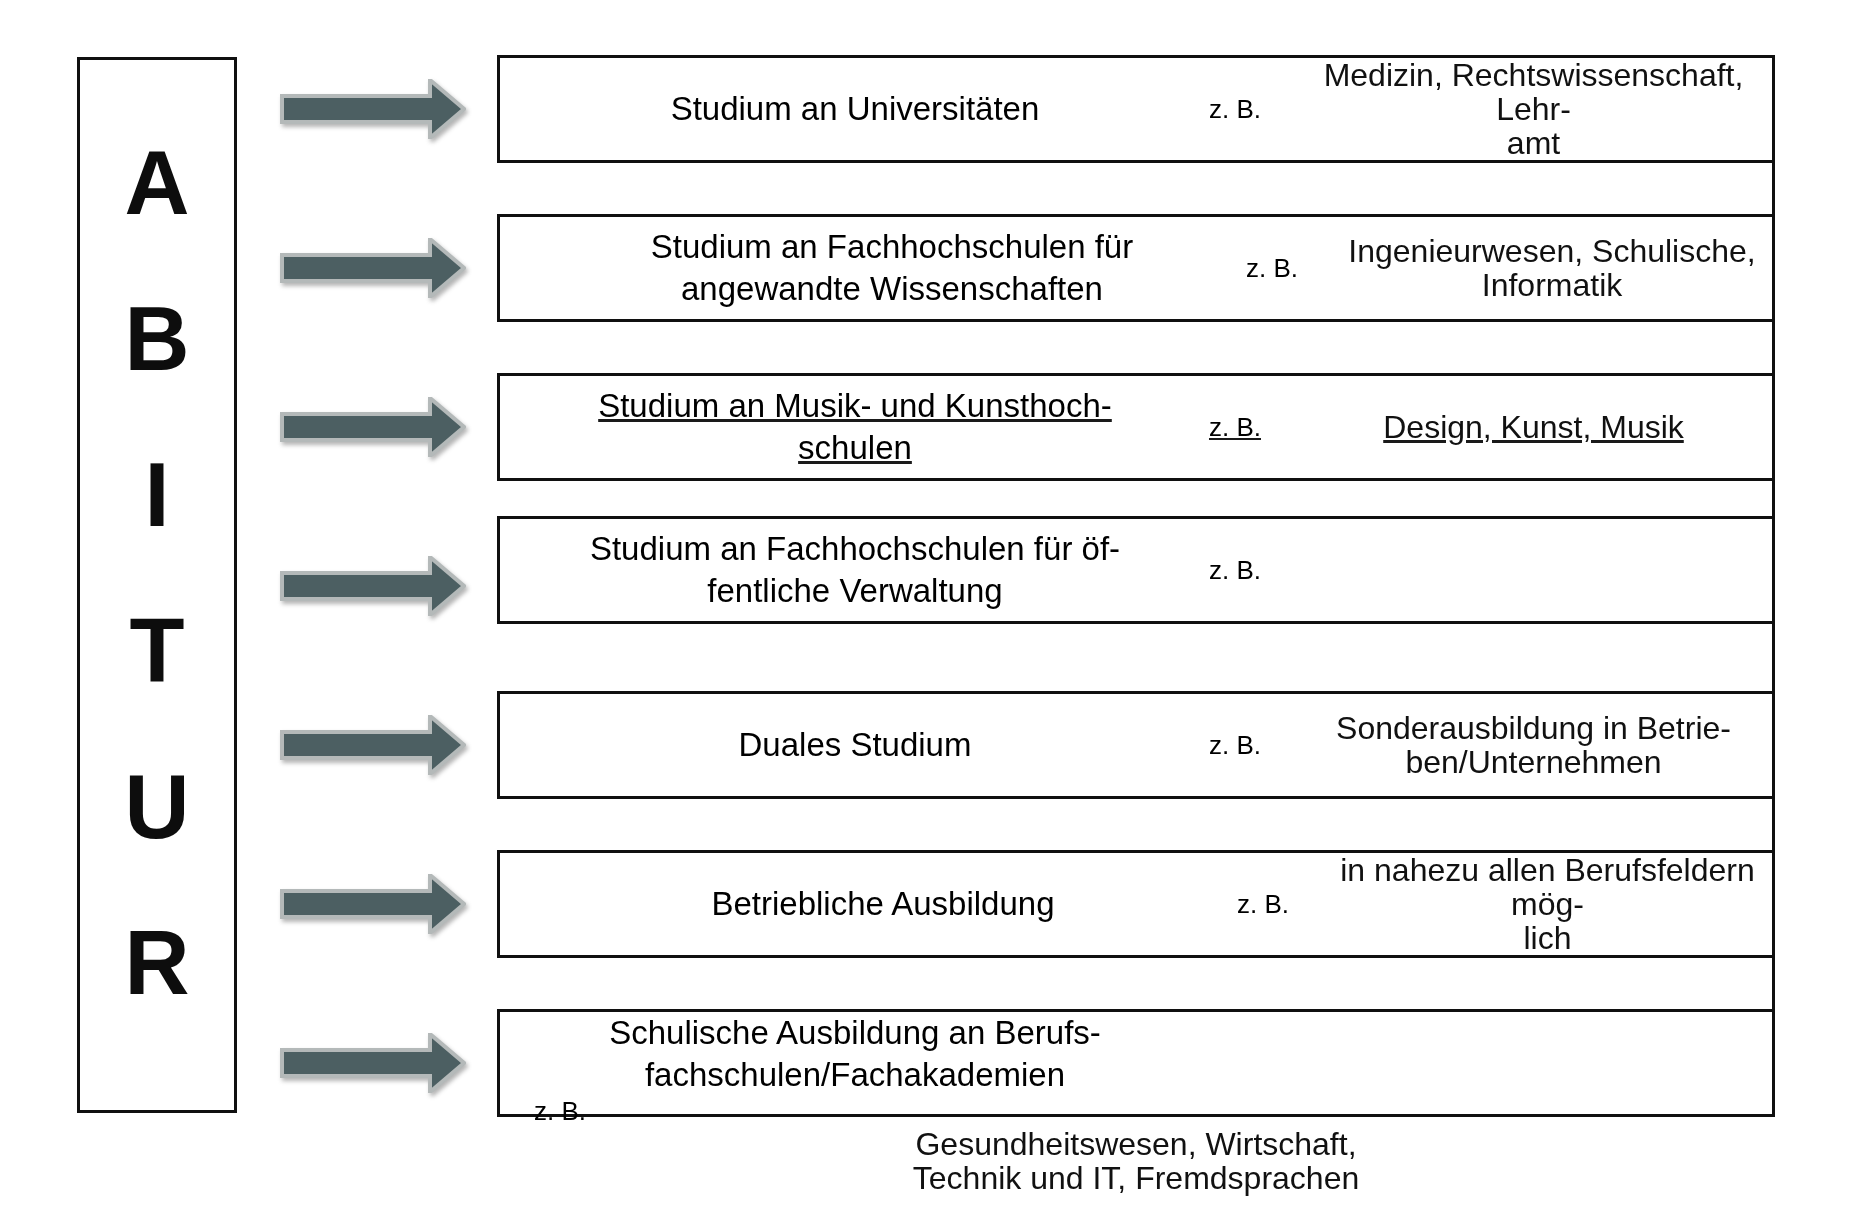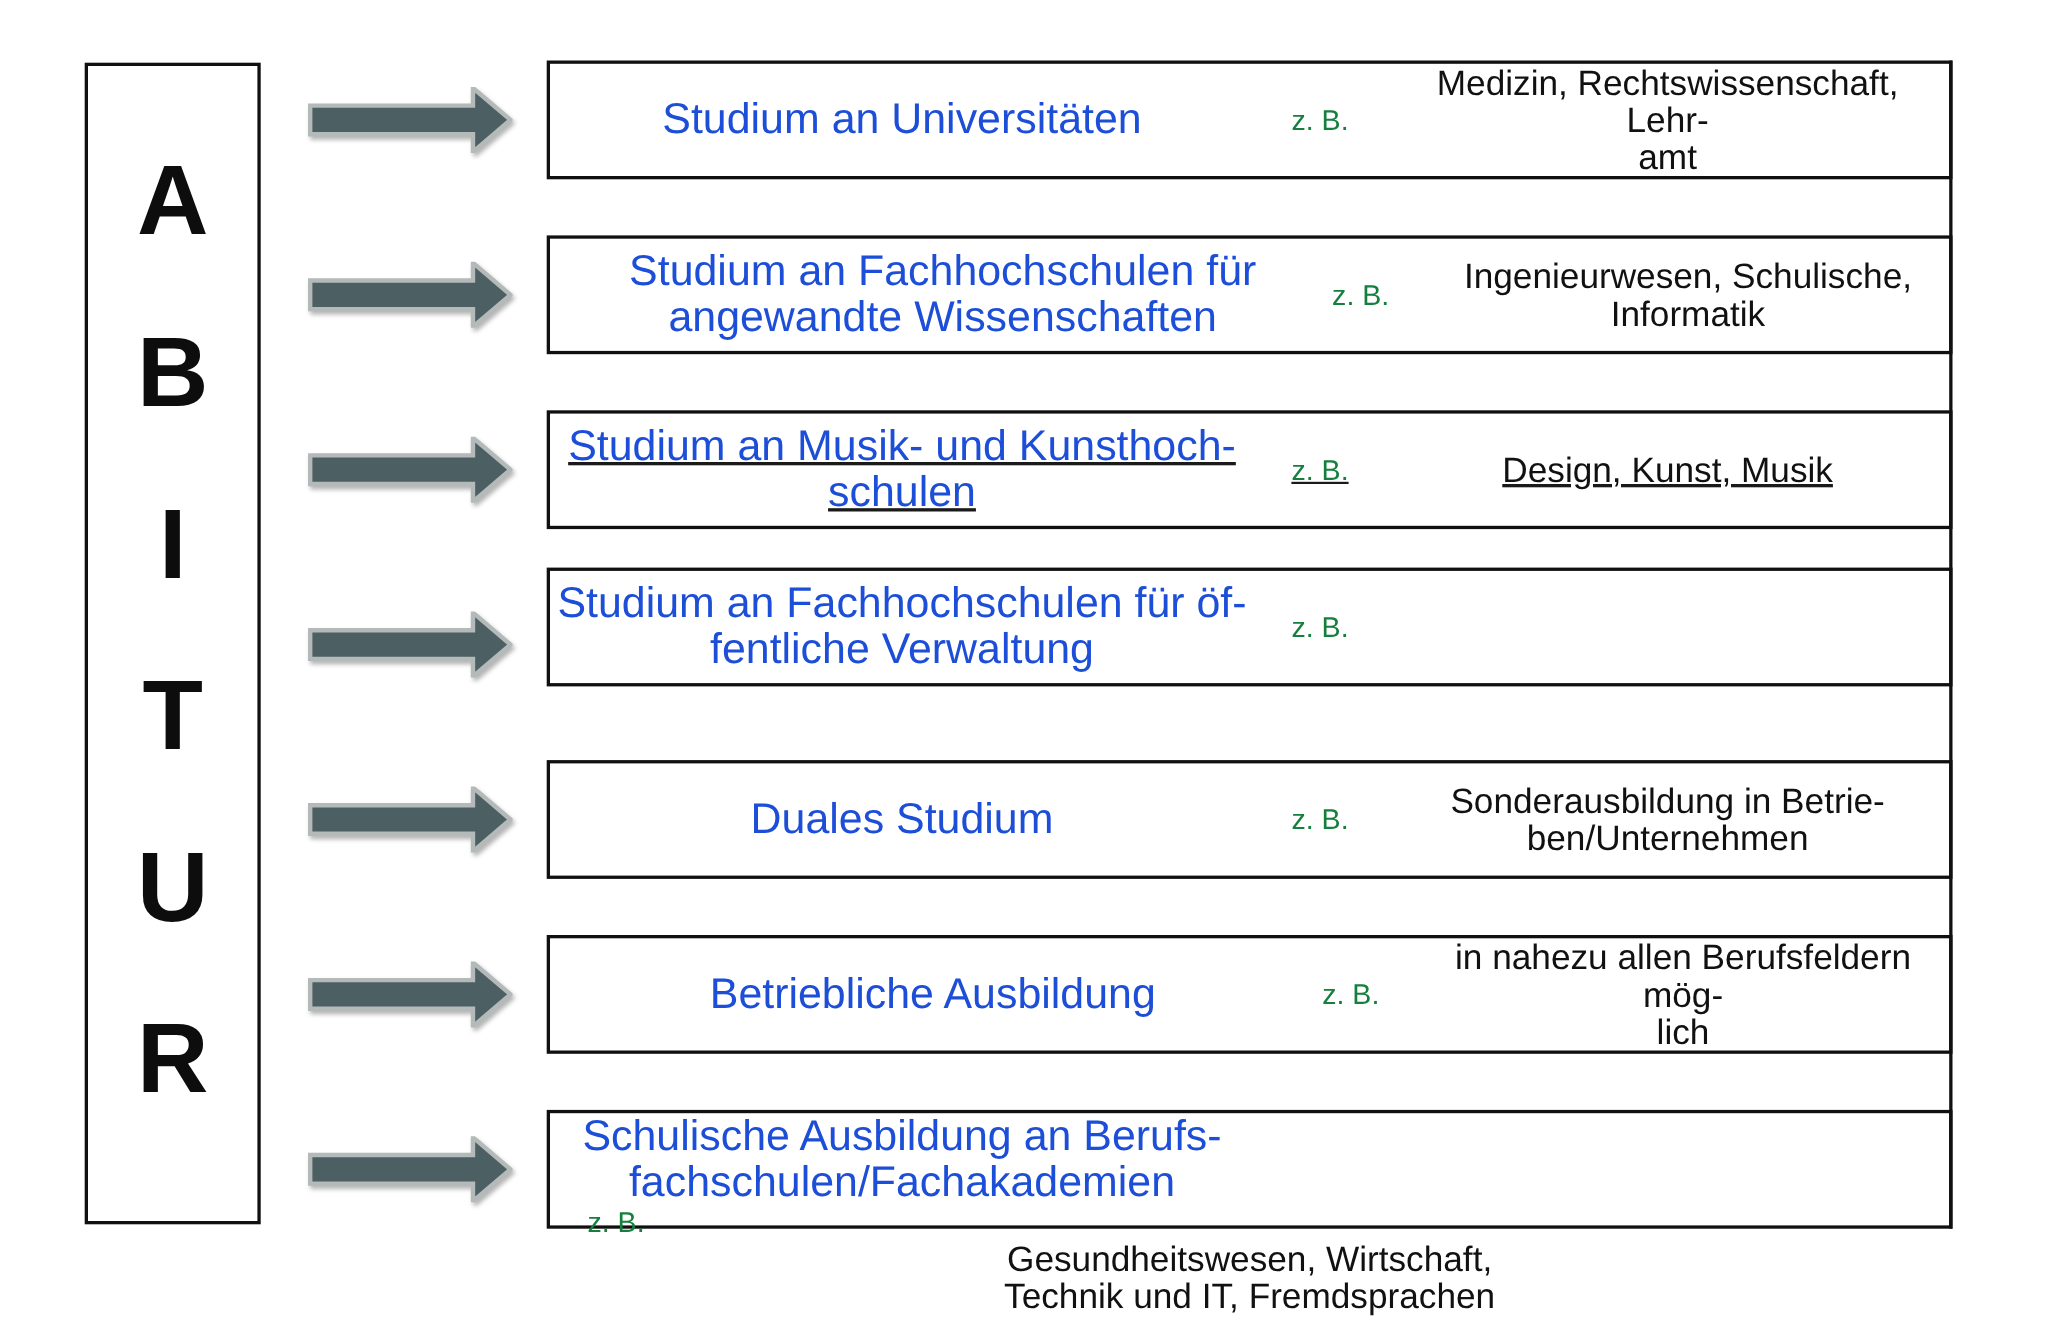--- a/index.html
+++ b/index.html
@@ -31,26 +31,27 @@
     filter:drop-shadow(2px 3px 2px rgba(90,90,90,0.45));
   }
   .arrow svg{display:block;width:186px;height:60px;}
   .row-box{
     position:absolute;left:497px;width:1278px;height:108px;
     border:3px solid var(--border);background:#fff;
     display:flex;align-items:stretch;
   }
   .row-title{
     width:640px;display:flex;align-items:center;justify-content:center;
-    font-size:39px;line-height:42px;text-align:center;white-space:pre-line;
-    color:#1d4ed8;
+    font-size:33px;line-height:42px;text-align:center;white-space:pre-line;
+    color:#000000;
+    margin-left:35px;
   }
   .row-zb{
     width:120px;display:flex;align-items:center;justify-content:center;
-    font-size:26px;color:#15803d;
+    font-size:26px;color:#000000;
   }
   .row-examples{
     flex:1;display:flex;align-items:center;justify-content:center;
     font-size:32px;line-height:34px;text-align:center;white-space:pre-line;
     color:#111;padding:0 6px;
   }
   .right-line{
     position:absolute;left:1772px;top:55px;width:3px;height:1062px;
     background:var(--border);
   }

